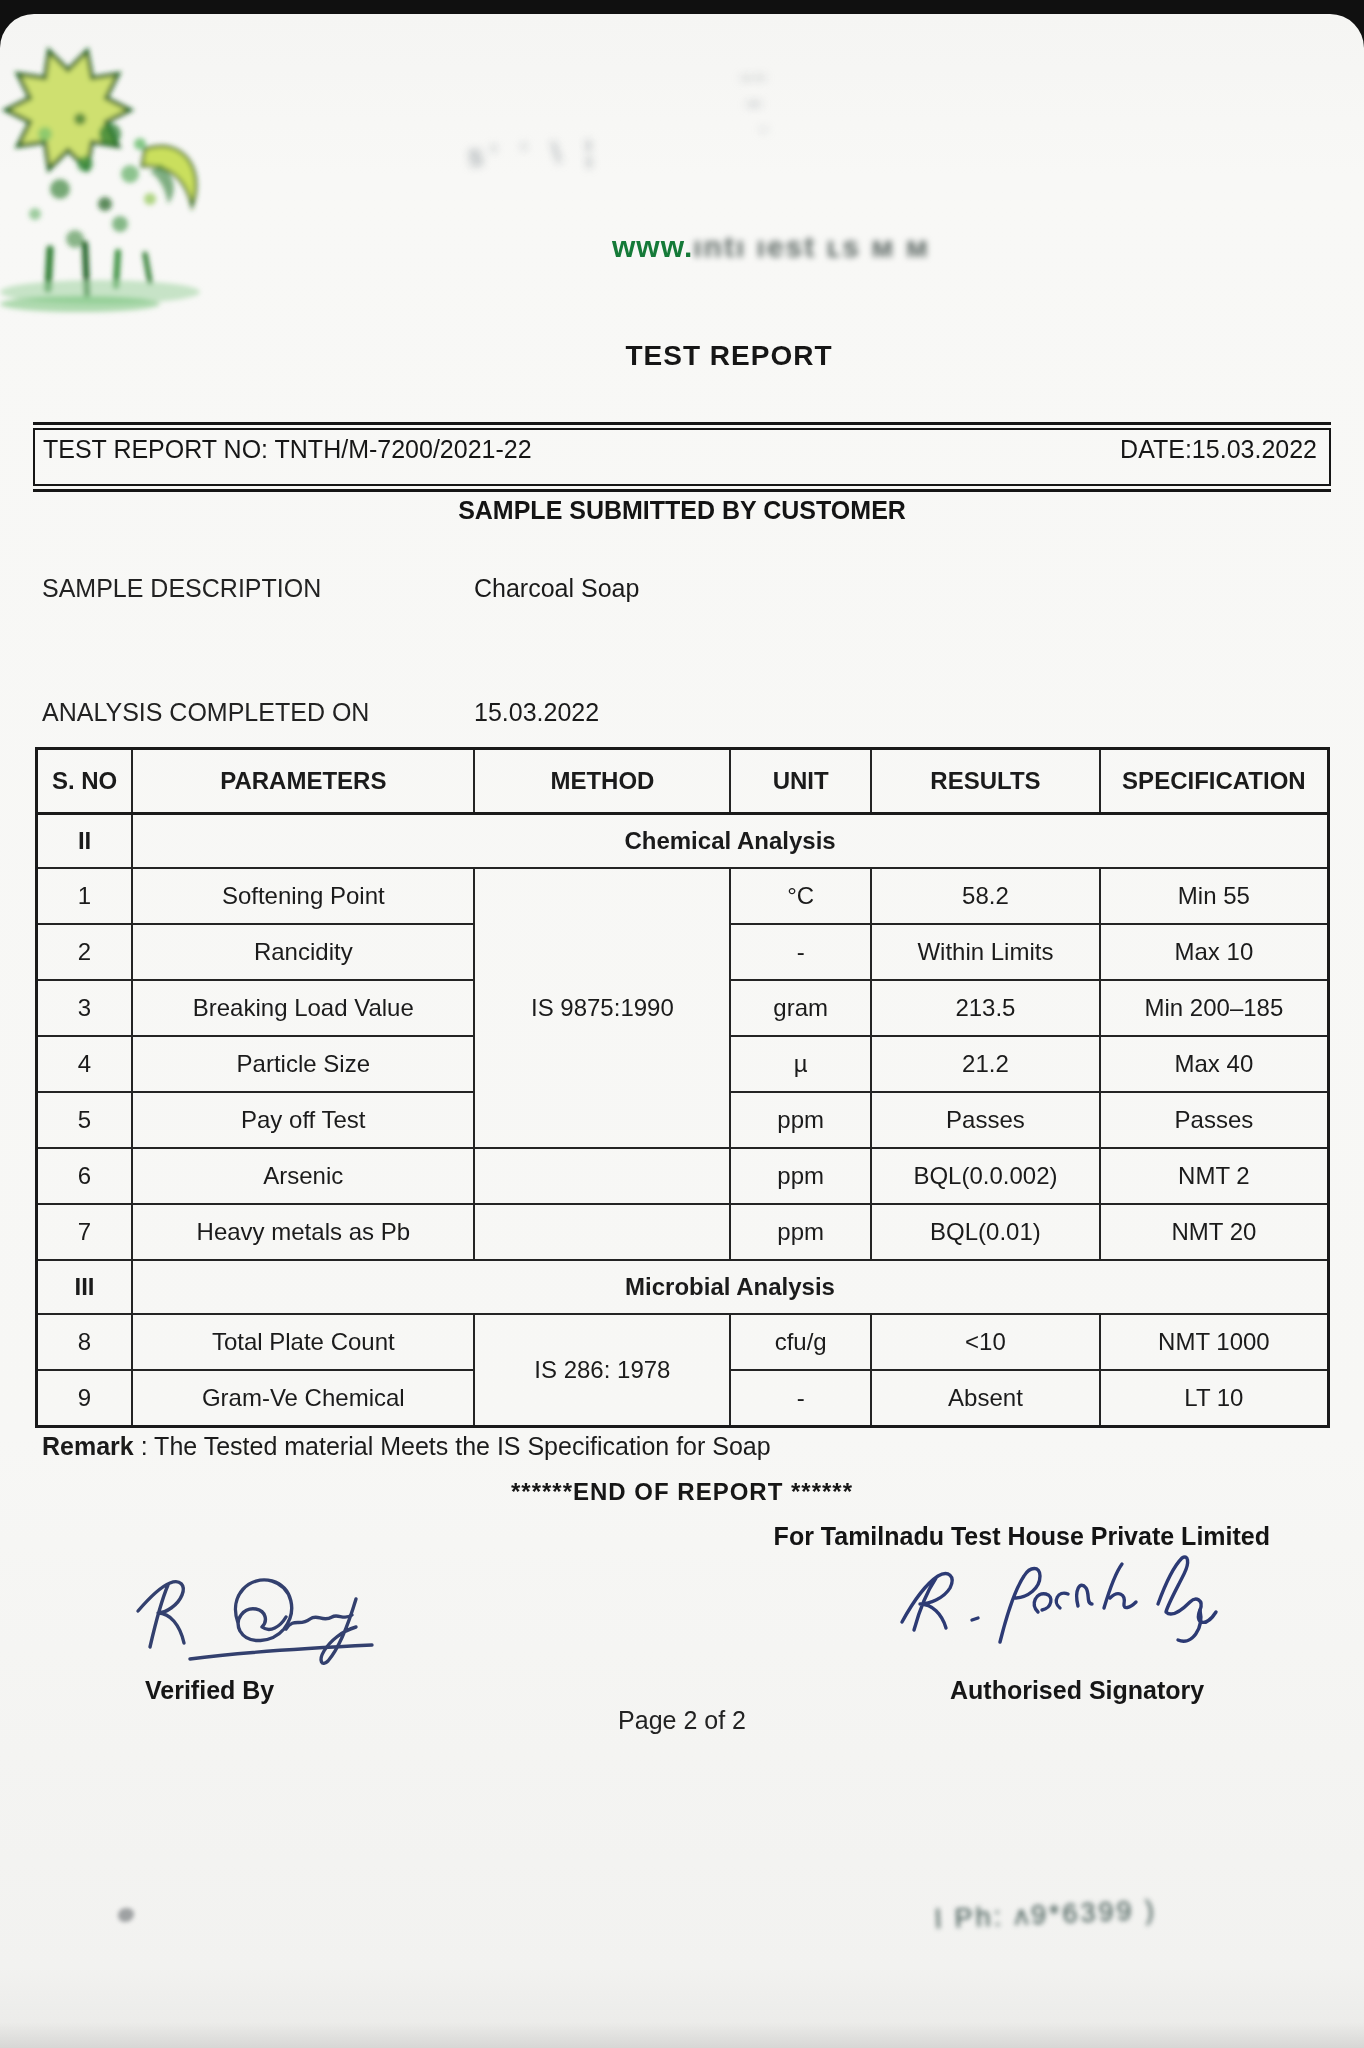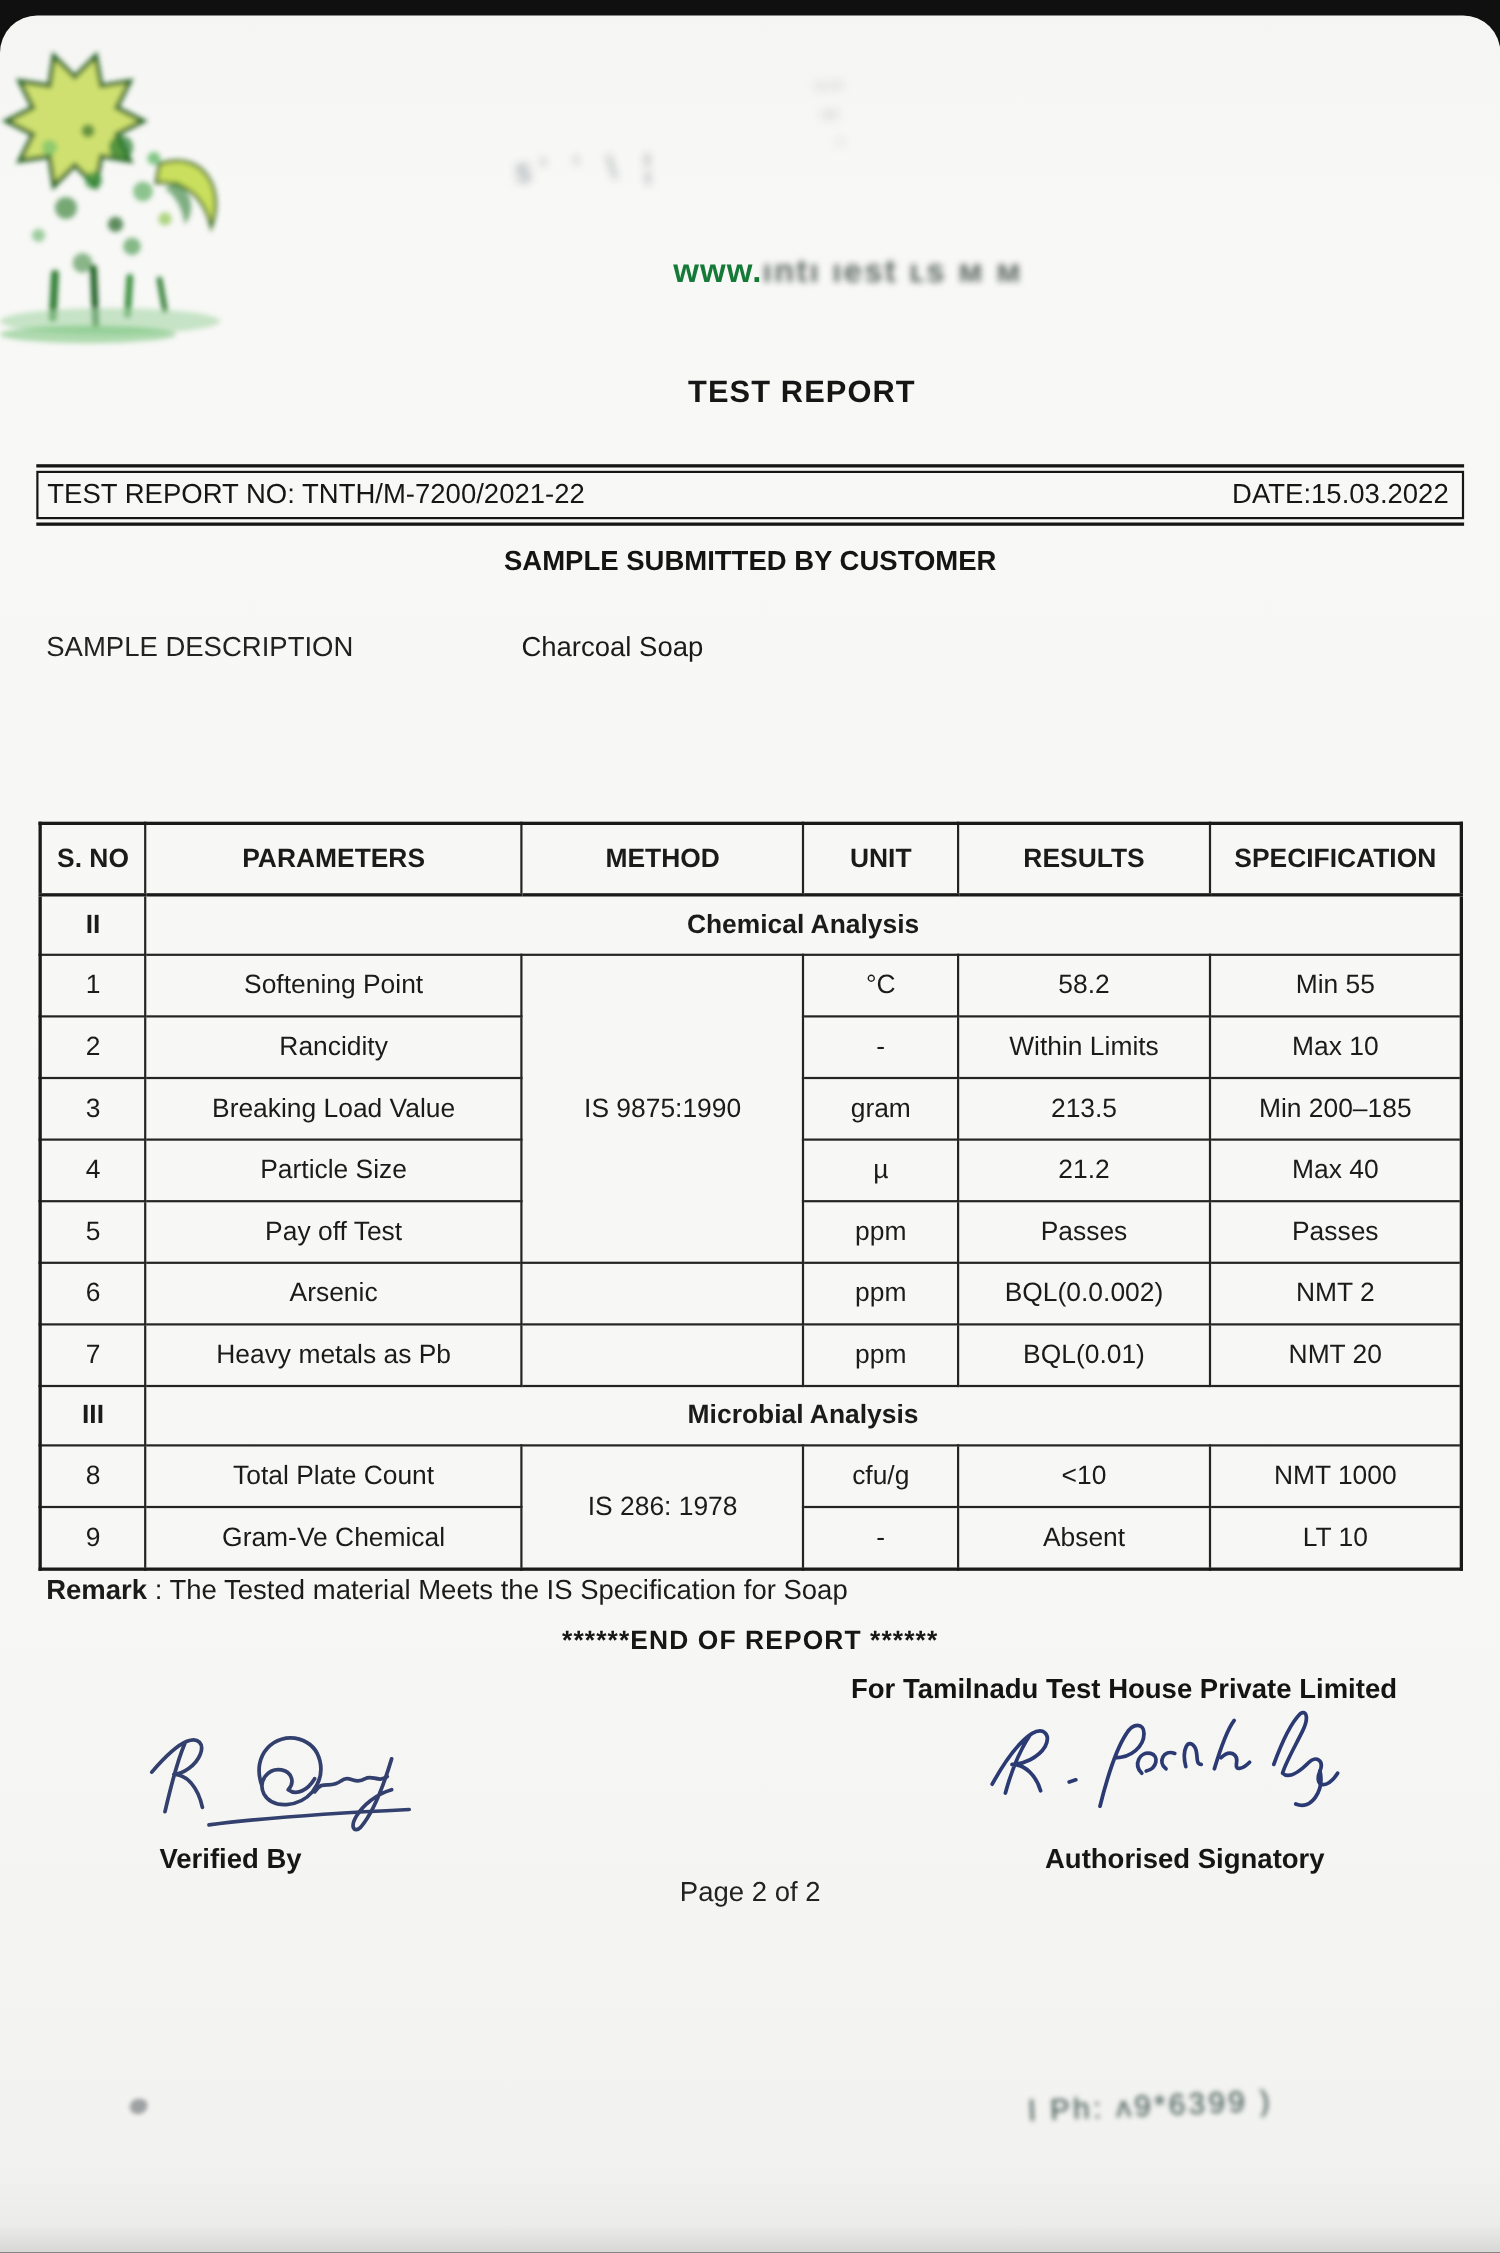--- a/index.html
+++ b/index.html
@@ -42,21 +42,21 @@
 
   
   .report-bar{
     top:408px;left:33px;width:1298px;
     border-top:3px solid #161616;border-bottom:3px solid #161616;
     padding:3px 0;
   }
   .report-bar-inner{
     border:2px solid #161616;
     display:flex;justify-content:space-between;align-items:center;
-    padding:5px 12px 6px 8px;
+    padding:5px 12px 20px 8px;
     font-size:25px;color:#161616;
   }
 
   .sample-heading{
     top:482px;left:0;width:100%;text-align:center;
     font-size:25px;font-weight:bold;color:#141414;
   }
 
   .field-row{left:42px;width:1200px;height:40px;font-size:25px;}
   .field-label{position:absolute;left:0;top:0;color:#222;}
@@ -174,20 +174,24 @@
       <span>DATE:15.03.2022</span>
     </div>
   </div>
 
   <div class="abs field-row" style="top:560px;">
     <span class="field-label">SAMPLE DESCRIPTION</span>
     <span class="field-value">Charcoal Soap</span>
   </div>
 
   <div class="abs sample-heading">SAMPLE SUBMITTED BY CUSTOMER</div>
+  <div class="abs field-row" style="top:684px;">
+    <span class="field-label">ANALYSIS COMPLETED ON</span>
+    <span class="field-value">15.03.2022</span>
+  </div>
 
   <table class="results">
     <colgroup>
       <col style="width:7.4%">
         <col style="width:26.5%">
         <col style="width:19.8%">
       <col style="width:10.9%">
         <col style="width:17.7%">
         <col style="width:17.7%">
     </colgroup>

